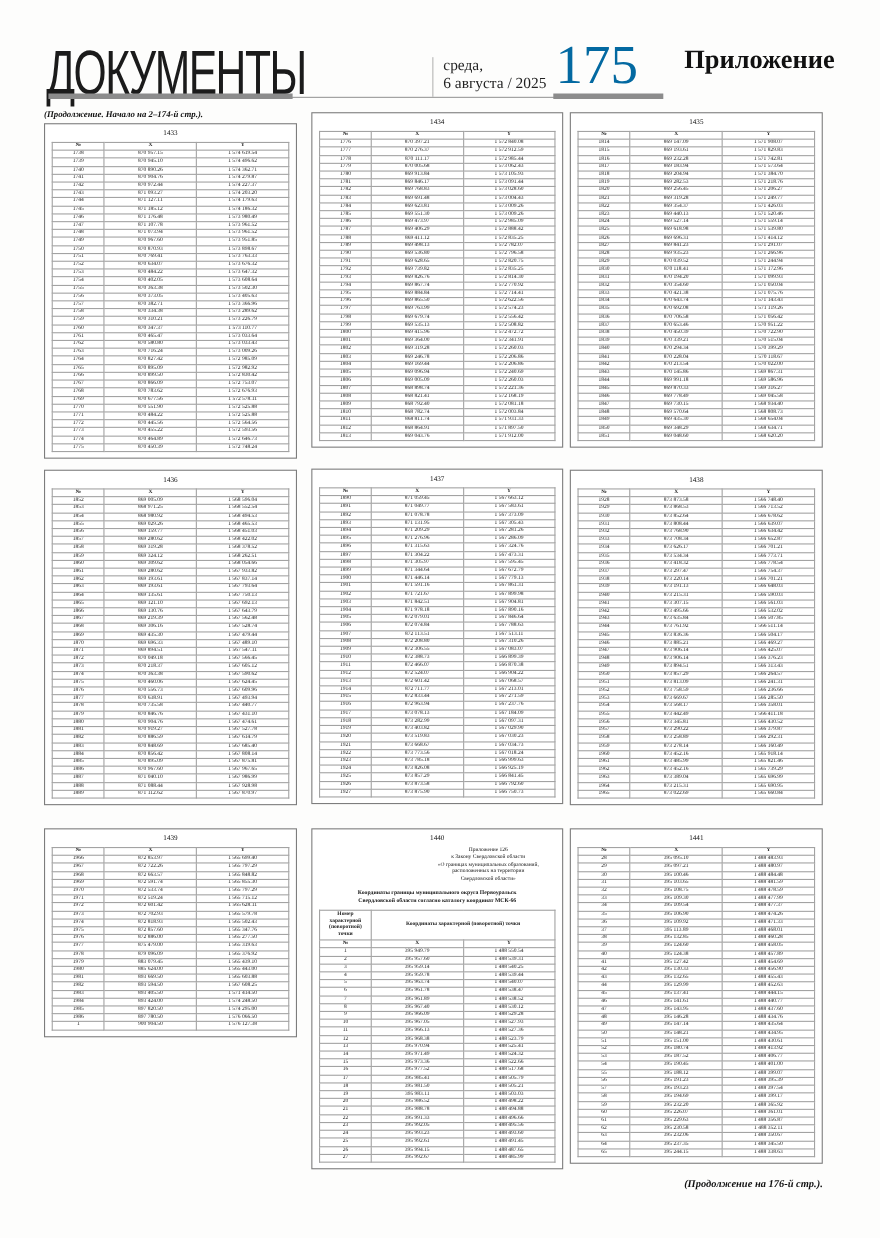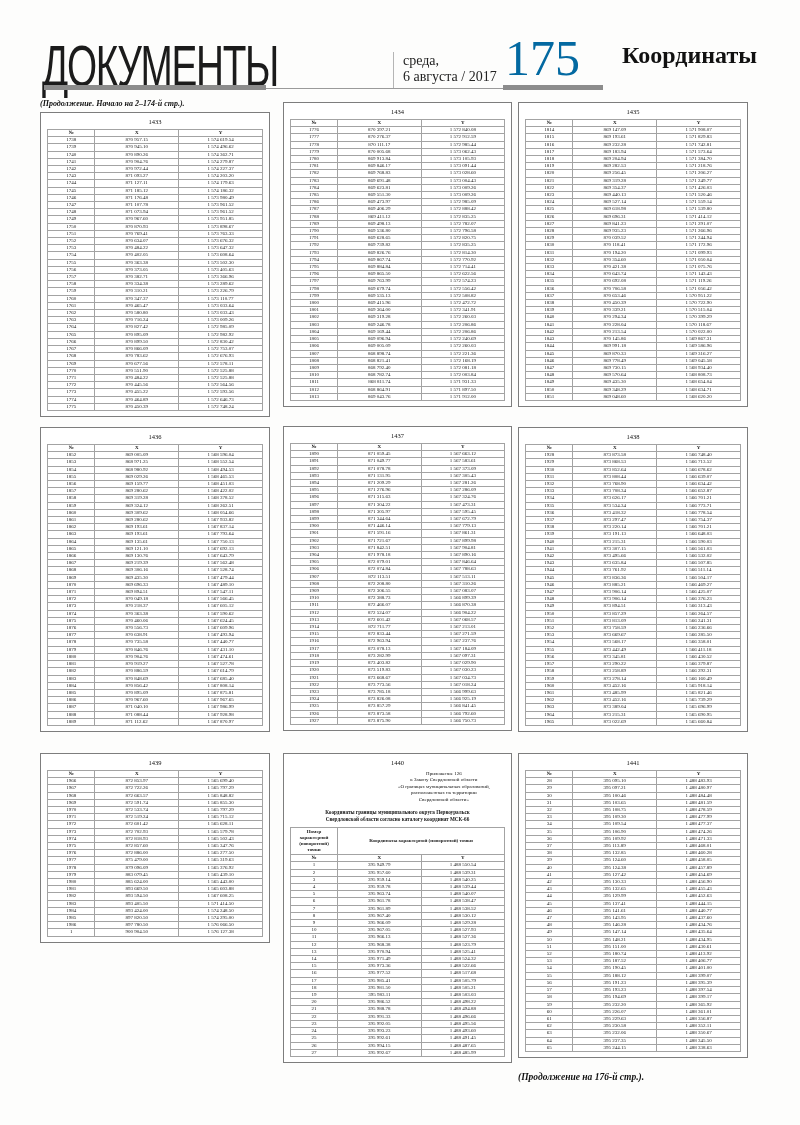--- a/index.html
+++ b/index.html
@@ -19,21 +19,21 @@
   .bar{position:absolute;top:85px;height:5px;background:#8c8c8c;}
   .bar.title-bar{left:44px;width:222px;}
   .bar.num-bar{left:503px;width:100px;}
   .vdivider{position:absolute;left:393px;top:52px;width:1px;height:36px;background:#b5b5b5;}
   .dateblock{position:absolute;left:403px;top:53px;font-size:14px;line-height:16px;color:#222;}
   .page-number{position:absolute;left:505px;top:33px;font-size:50px;line-height:1;color:#0369a1;font-family:"Liberation Serif",serif;}
   .brand{position:absolute;left:622px;top:44px;width:170px;font-weight:700;font-size:24px;line-height:22px;color:#111;}
   .brand .site{font-weight:400;font-style:italic;font-size:7px;color:#666;margin-left:3px;}
   .cont-top{position:absolute;left:40px;top:99px;width:230px;text-align:left;
     font-weight:700;font-style:italic;font-size:8px;color:#111;}
-  .cont-bottom{position:absolute;left:518px;top:1072px;width:230px;text-align:left;
+  .cont-bottom{position:absolute;left:518px;top:1072px;width:230px;text-align:right;
     font-weight:700;font-style:italic;font-size:9.5px;color:#111;}
   
   .tbox{position:absolute;background:#fff;border:1px solid #7d7d7d;padding:4px 6px 5px;box-sizing:border-box;}
   .c1{left:40px;width:230px;} .c2{left:283px;width:229px;} .c3{left:518px;width:230px;}
   .t1433{top:112px;} .t1434{top:102px;} .t1435{top:102px;}
   .t1436{top:427px;} .t1437{top:426px;} .t1438{top:427px;}
   .t1439{top:753px;} .t1440{top:753px;} .t1441{top:753px;}
   .tcaption{text-align:center;font-size:6.5px;line-height:9px;margin-bottom:3px;color:#111;}
   table.coords{width:100%;border-collapse:collapse;table-layout:fixed;}
   table.coords th,table.coords td{
@@ -51,26 +51,26 @@
 </style>
 </head>
 <body>
 
 <div class="hrule"></div>
 <div class="masthead-title">ДОКУМЕНТЫ</div>
 <div class="bar title-bar"></div>
 <div class="vdivider"></div>
 <div class="dateblock">
   <div>среда,</div>
-  <div>6 августа / 2017</div>
+  <div>6 августа / 2025</div>
 </div>
 <div class="page-number">175</div>
 <div class="bar num-bar"></div>
 <div class="brand">
-  <div>Координаты</div>
+  <div>Приложение</div>
 </div>
 <div class="cont-top">(Продолжение. Начало на 2–174-й стр.).</div>
 
 <section class="tbox c1 t1433">
   <div class="tcaption">1433</div>
   <table class="coords">
       <colgroup>
         <col class="n">
         <col class="x">
         <col class="y">

